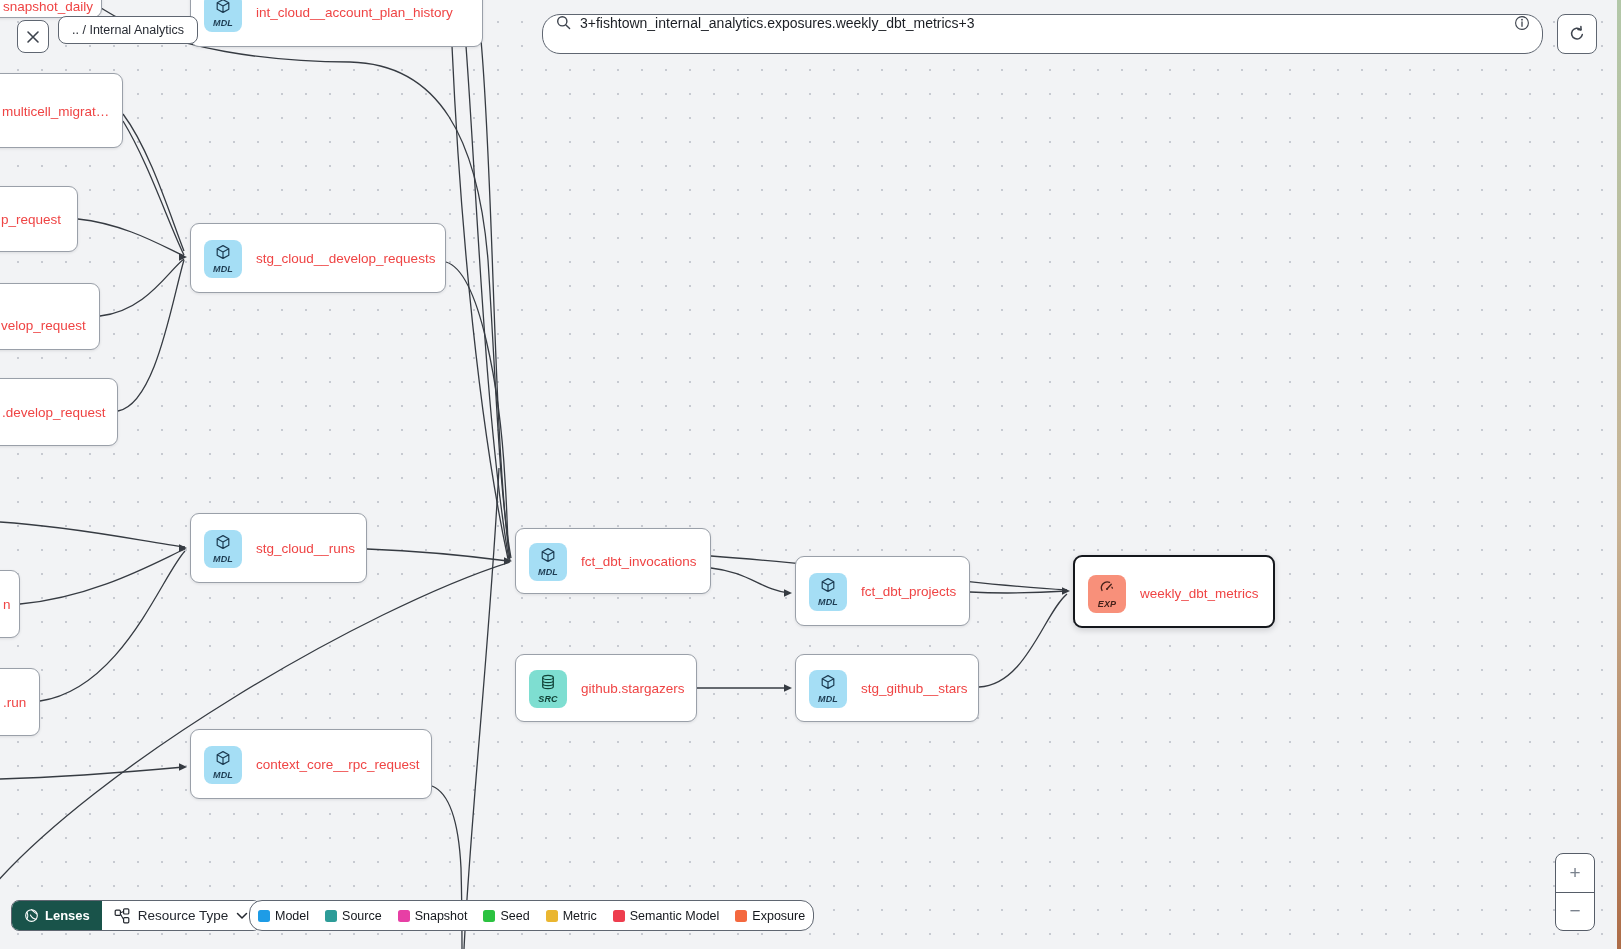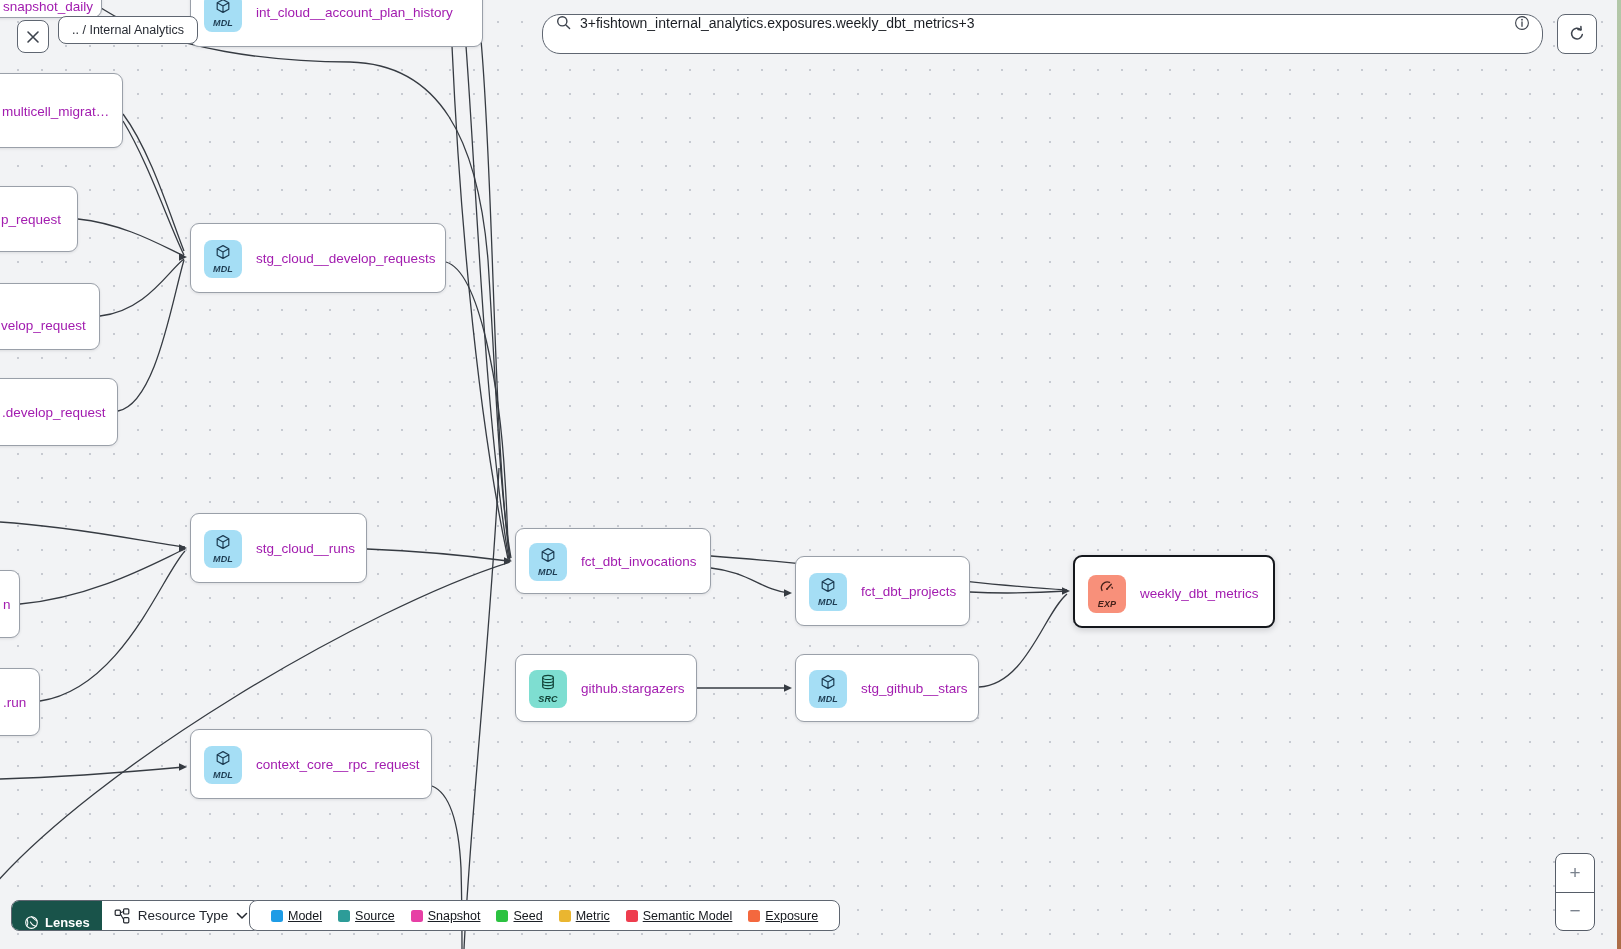--- a/index.html
+++ b/index.html
@@ -28,40 +28,40 @@
   .node.selected{ border:2px solid #14171c; z-index:3; box-shadow:0 2px 6px rgba(20,24,31,.18); }
   .node .badge{
     position:absolute; left:13px; width:38px; height:38px; border-radius:8px;
     display:flex; flex-direction:column; align-items:center; justify-content:center; gap:1px;
   }
   .badge .btxt{ font-size:9px; font-weight:700; letter-spacing:.2px; line-height:9px;font-style:italic; }
   .badge.MDL{ background:#a5def5; color:#1d3c52; }
   .badge.SRC{ background:#7eded1; color:#114237; }
   .badge.EXP{ background:#f8907a; color:#46221a; }
   .node .nlabel{
-    position:absolute; font-size:13.5px; font-weight:500; color:#a21caf; white-space:nowrap;
+    position:absolute; font-size:13.5px; font-weight:500; color:#ef4444; white-space:nowrap;
   }
   
   .ctl{ position:absolute; background:#fff; border:1px solid #5f6671; border-radius:8px; z-index:5; }
   #close-btn{ left:17px; top:20px; width:32px; height:33px; display:flex; align-items:center; justify-content:center; cursor:pointer; }
   #breadcrumb{ left:58px; top:16px; width:140px; height:28px; display:flex; align-items:center; justify-content:center;
     font-size:12.5px; color:#272b33; cursor:pointer; white-space:nowrap; }
   #searchbar{ left:542px; top:14px; width:1001px; height:40px; display:flex; align-items:flex-start; padding:0 12px 0 13px;border-radius:18px; }
   #searchbar input{ flex:1; border:none; outline:none; font-family:"Liberation Sans",sans-serif;
     font-size:14px; color:#1b1e24; background:transparent; margin-left:9px; }
   #refresh-btn{ left:1557px; top:14px; width:40px; height:40px; display:flex; align-items:center; justify-content:center; cursor:pointer; }
   
   #lens-group{ position:absolute; left:11px; top:900px; height:31px; z-index:5; display:flex;
     border:1px solid #5f6671; border-radius:8px; overflow:hidden; background:#fff; }
-  #lenses-btn{ background:#19534a; color:#fff; display:flex; align-items:flex-end; gap:6px;
+  #lenses-btn{ background:#19534a; color:#fff; display:flex; align-items:center; gap:6px;
     padding:0 12px; font-size:13px; font-weight:600; cursor:pointer; }
   #resource-btn{ display:flex; align-items:center; gap:8px; padding:0 12px; font-size:13.5px;
     color:#23272e; cursor:pointer; background:#fff; }
   #legend{ position:absolute; left:249px; top:900px; height:31px; z-index:5; background:#fff;
-    border:1px solid #5f6671; border-radius:8px; display:flex; align-items:center; gap:16px; padding:0 21px;text-decoration:underline; }
+    border:1px solid #5f6671; border-radius:13px; display:flex; align-items:center; gap:16px; padding:0 8px; }
   .leg-item{ display:flex; align-items:center; gap:5px; font-size:12.5px; color:#14171c; white-space:nowrap; }
   .leg-sw{ width:12px; height:12px; border-radius:2.5px; display:inline-block; }
   
   #zoomctl{ position:absolute; left:1555px; top:853px; width:40px; height:78px; z-index:5;
     background:#fff; border:1px solid #565d68; border-radius:8px; display:flex; flex-direction:column; }
   #zoomctl .zbtn{ flex:1; display:flex; align-items:center; justify-content:center; cursor:pointer;
     font-size:19px; color:#7a828d; }
   #zoomctl .zdiv{ height:1px; background:#565d68; }
   #edge-strip{ position:absolute; right:0; top:0; width:4px; height:949px; z-index:6;
     background:linear-gradient(#b2c7a8 0%, #c8b395 55%, #ad6c47 100%); }

